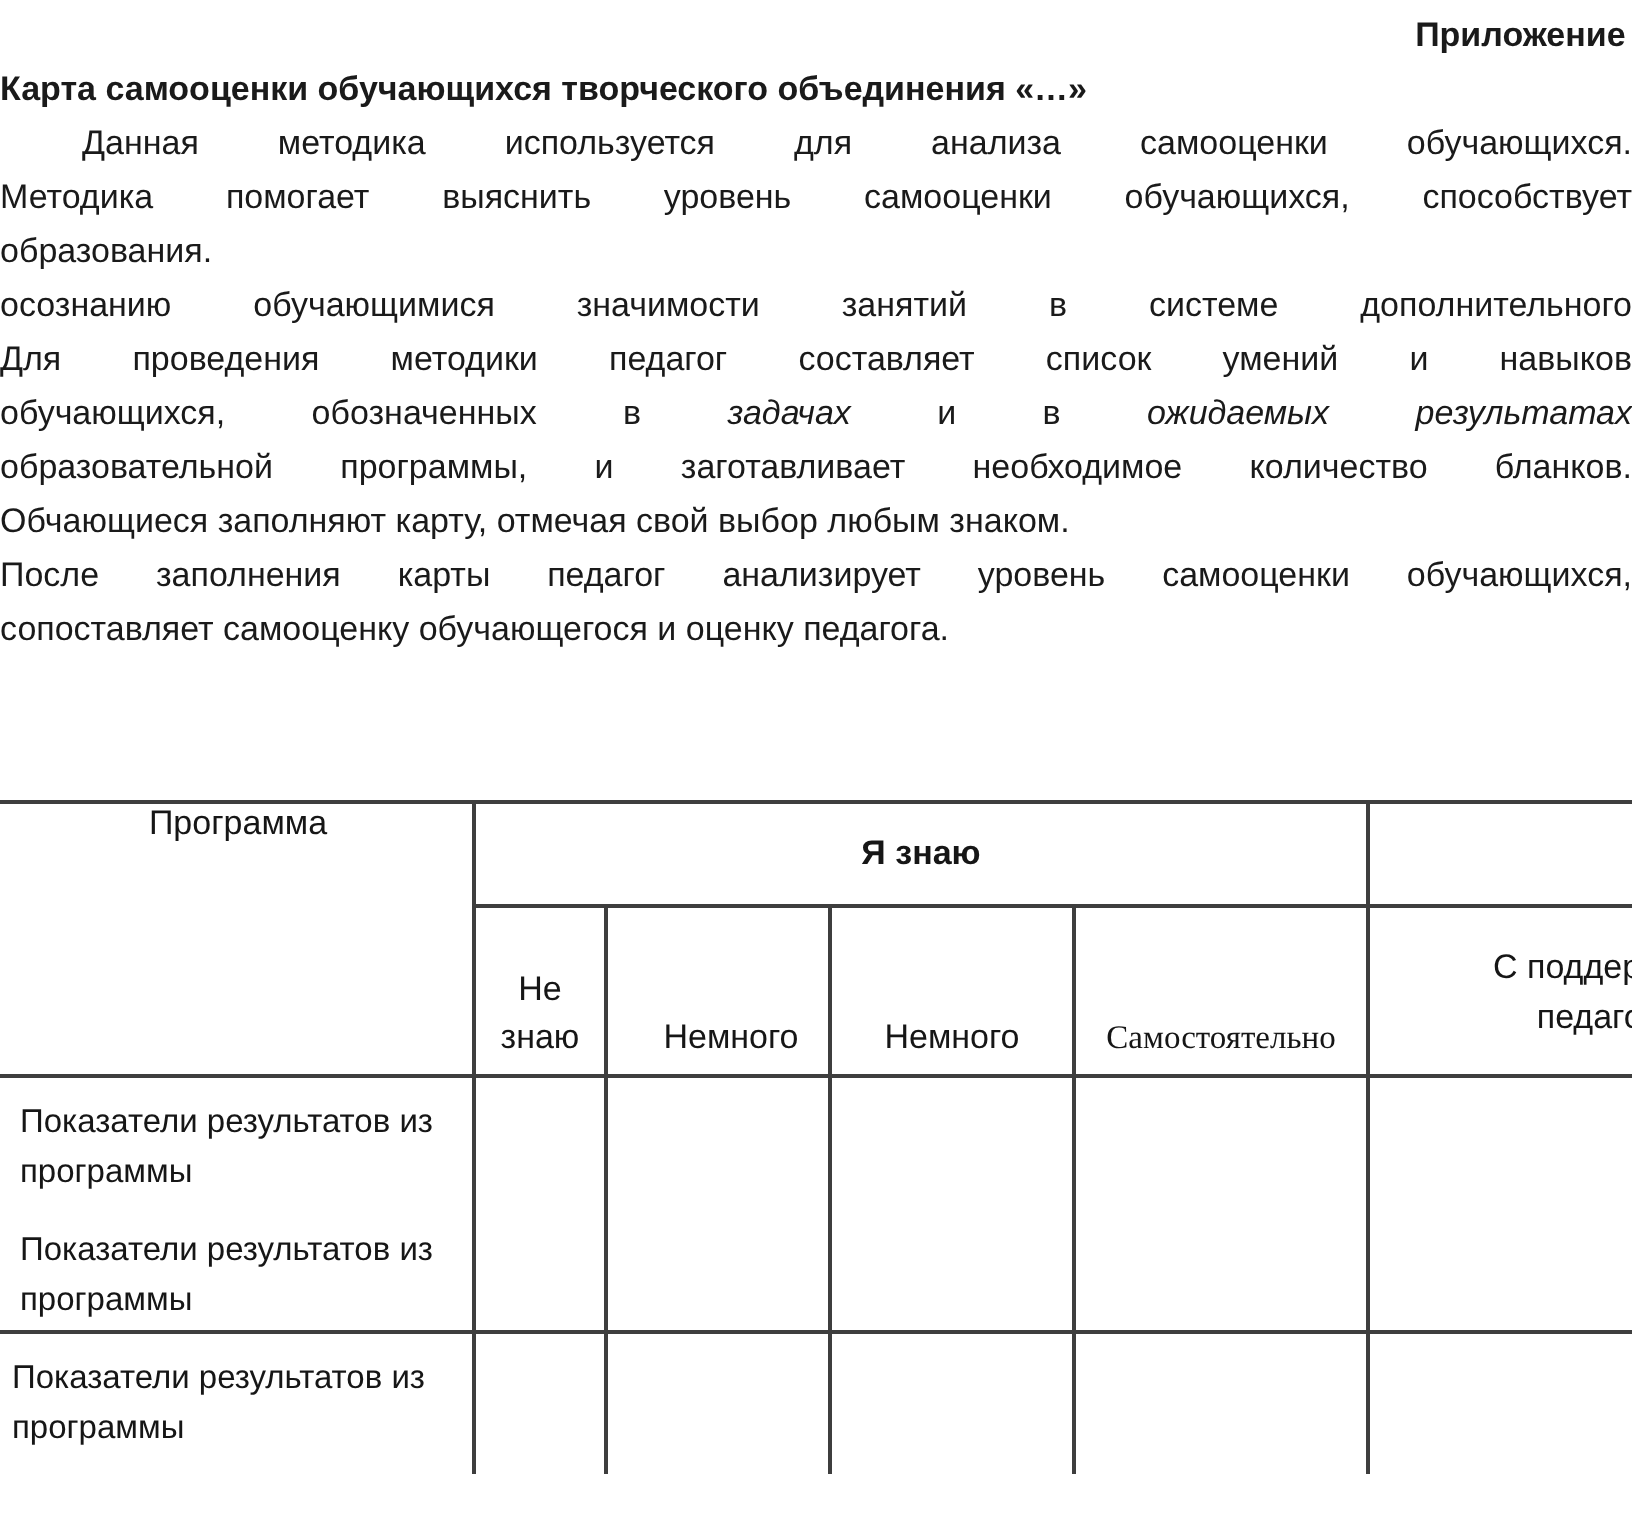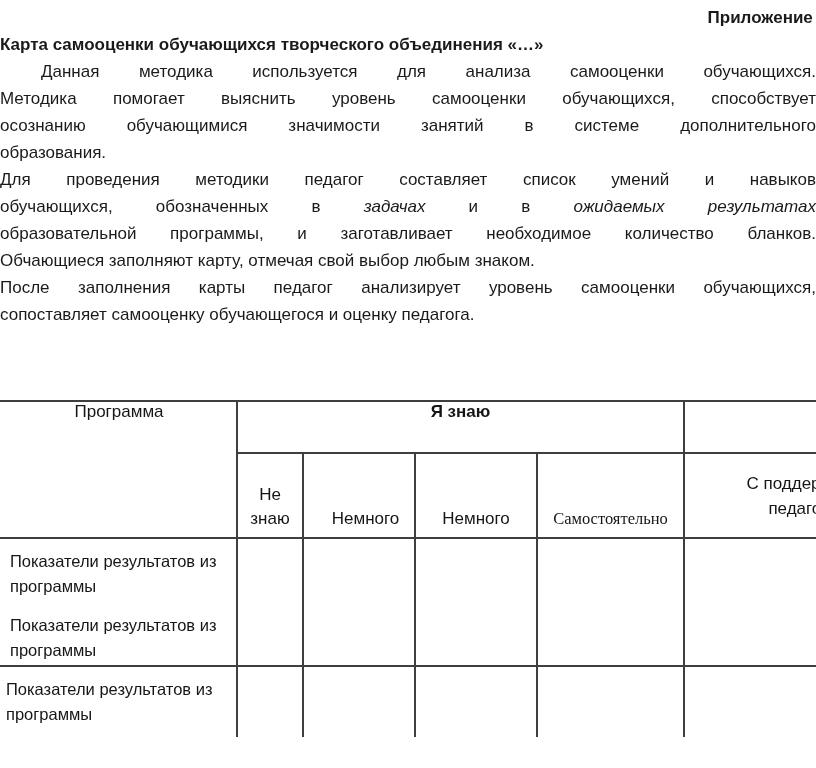--- a/index.html
+++ b/index.html
@@ -26,21 +26,21 @@
   .hline, .vline { position: absolute; background: #3e3e3e; }
   .hline { height: 2px; }
   .vline { width: 2px; }
 
   
   .cell { position: absolute; font-size: 17px; color: #161616; }
   .c-program { left: 2px; top: 402px; width: 234px; height: 133px;
     display: flex; flex-direction: column; justify-content: flex-start; align-items: center;
     padding-bottom: 6px; box-sizing: border-box; font-weight: normal; }
   .c-group { left: 238px; top: 402px; width: 445px; height: 50px;
-    display: flex; justify-content: center; font-weight: bold; }
+    display: flex; justify-content: center; align-items: center; font-weight: bold; }
   .subcell { top: 454px; height: 83px; display: flex; flex-direction: column;
     justify-content: flex-end; align-items: center; padding-bottom: 6px;
     box-sizing: border-box; text-align: center; line-height: 24px; }
   .c-ne    { left: 238px; width: 64px; }
   .c-ne .wrapbox { width: 48px; }
   .c-nem   { left: 304px; width: 123px; }
   .c-uv    { left: 416px; width: 120px; }
   .c-sam   { left: 538px; width: 145px; font-size: 16.5px; font-family: Liberation Serif, serif; }
   .c-right { left: 685px; top: 454px; width: 235px; height: 83px;
     display: flex; justify-content: center; align-items: center; }
@@ -59,22 +59,22 @@
 <body>
 
 <div class="page">
 
   <div class="doc">
     <div class="ln bold right">Приложение 2</div>
     <div class="ln bold">Карта самооценки обучающихся творческого объединения «…»</div>
 
     <div class="ln just indent">Данная методика используется для анализа самооценки обучающихся.</div>
     <div class="ln just">Методика помогает выяснить уровень самооценки обучающихся, способствует</div>
+    <div class="ln">образования.</div>
     <div class="ln just">осознанию обучающимися значимости занятий в системе дополнительного</div>
-    <div class="ln">образования.</div>
 
 
     <div class="ln just">Для проведения методики педагог составляет список умений и навыков</div>
     <div class="ln just">
       <span>обучающихся, обозначенных в </span><span class="it">задачах</span><span> и в </span><span class="it">ожидаемых результатах</span>
     </div>
     <div class="ln just">образовательной программы, и заготавливает необходимое количество бланков.</div>
 
     <div class="ln">Обчающиеся заполняют карту, отмечая свой выбор любым знаком.</div>
 

